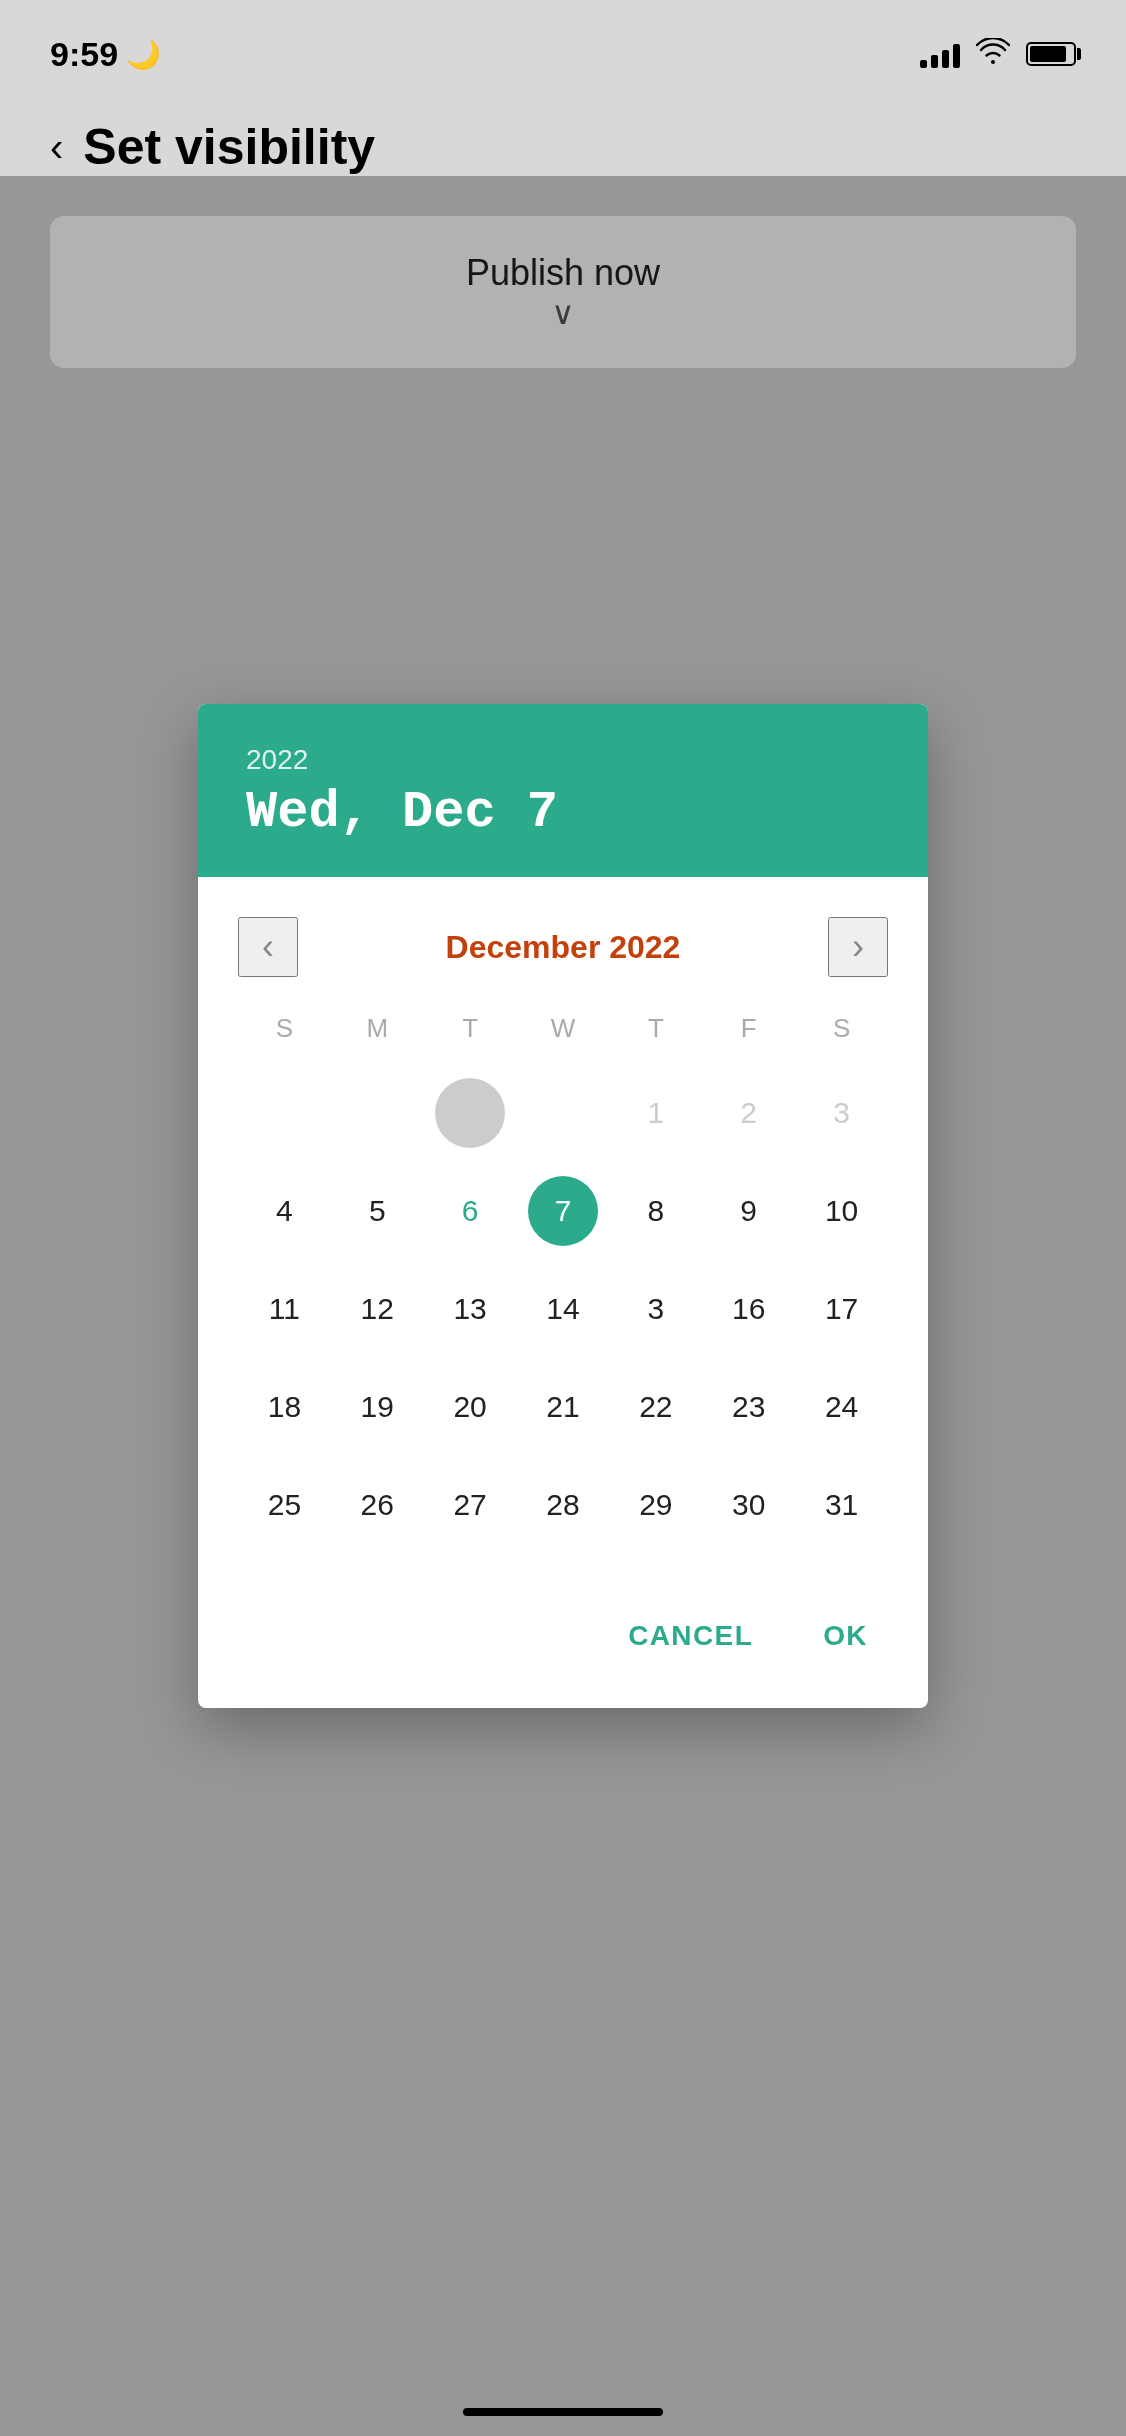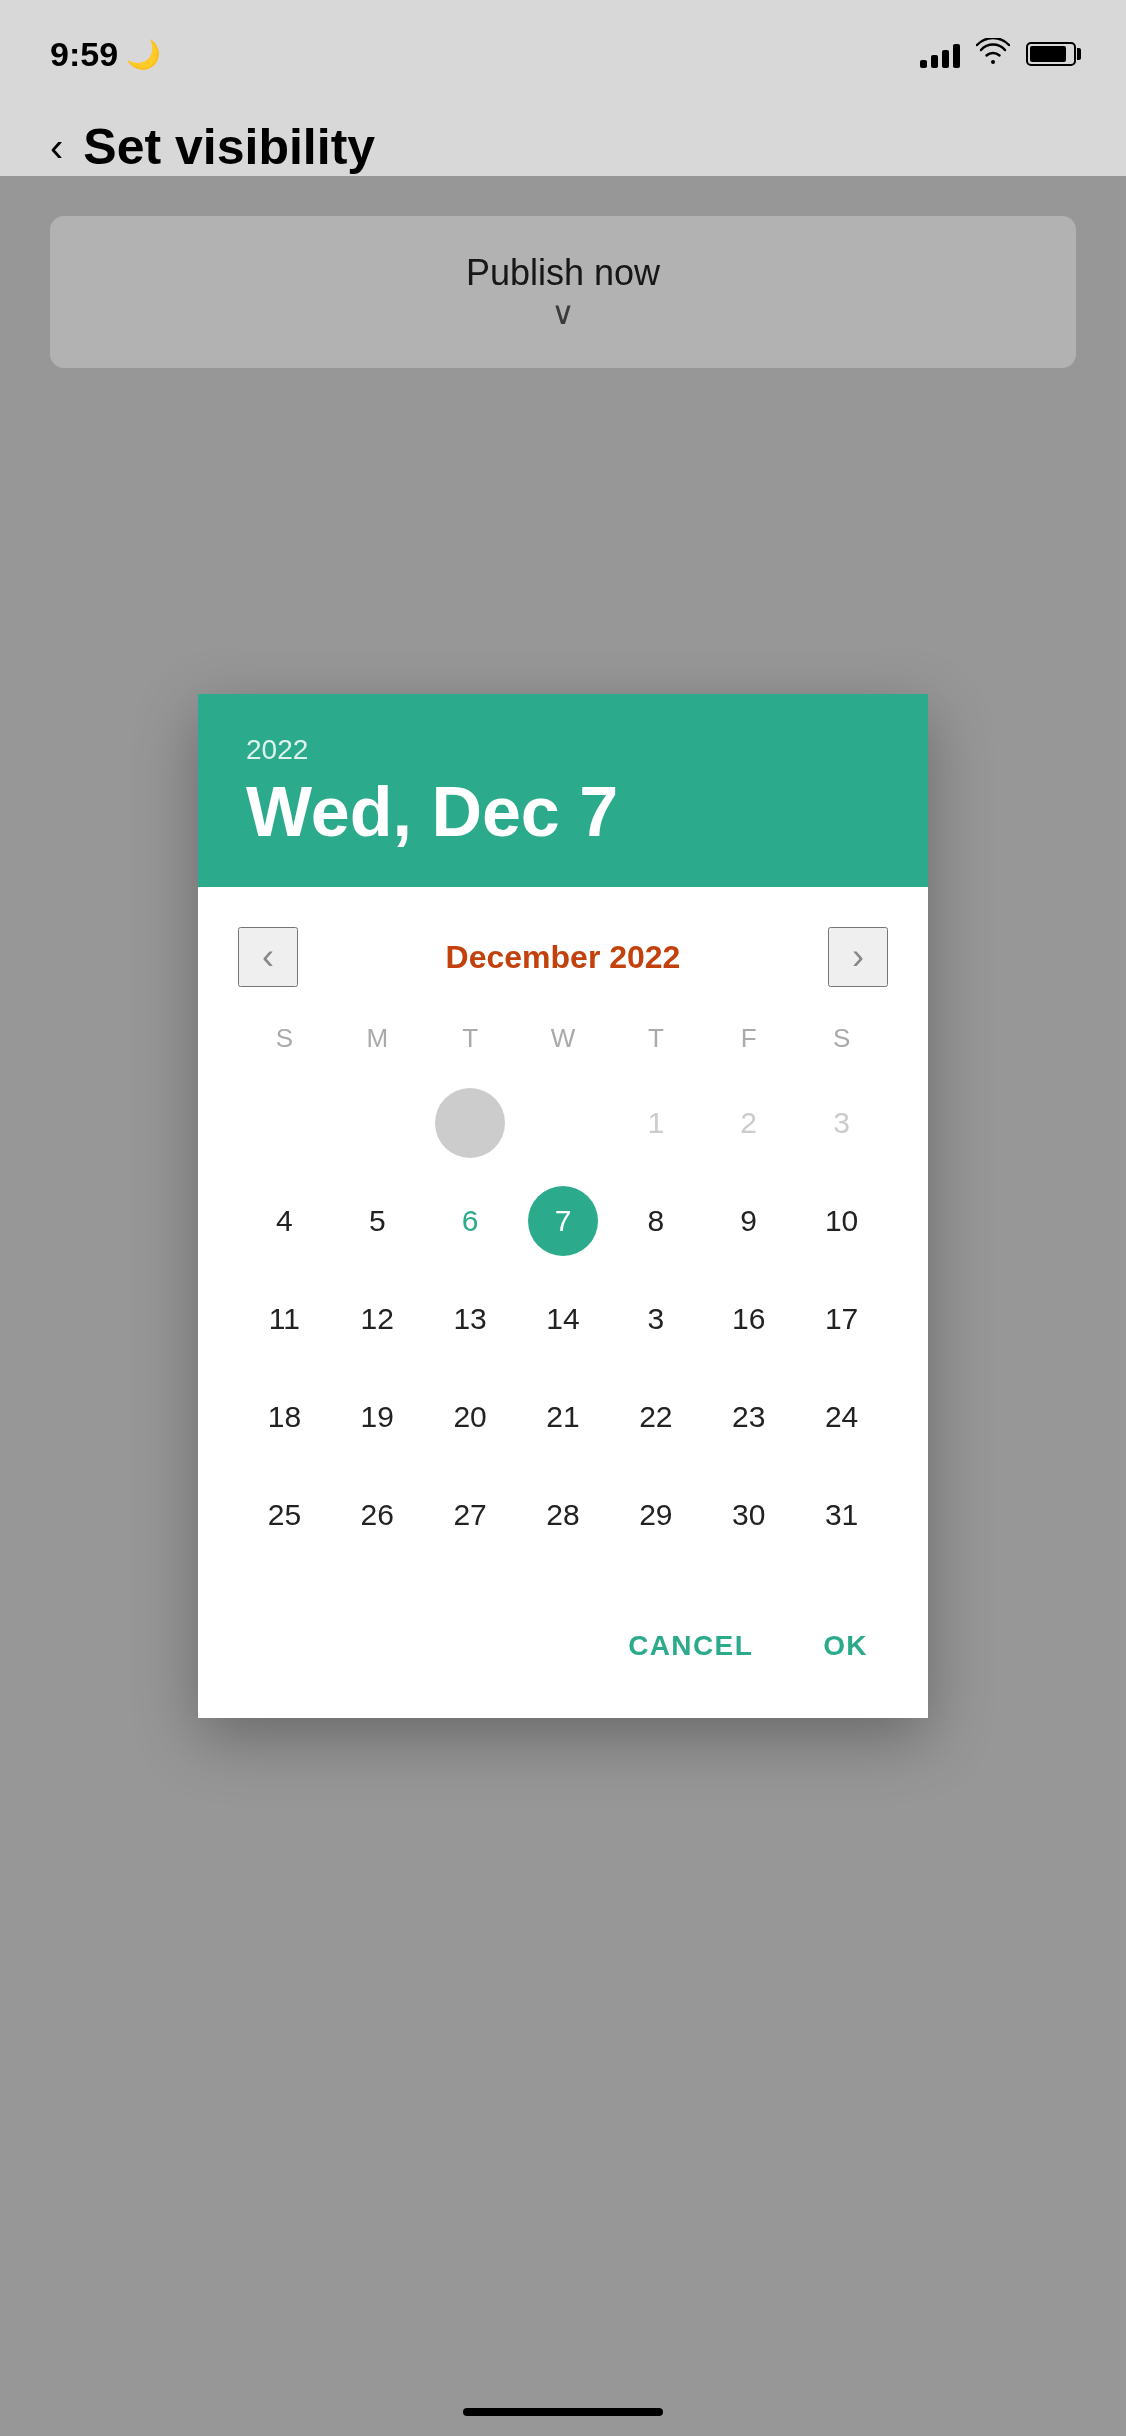--- a/index.html
+++ b/index.html
@@ -157,44 +157,45 @@
       background: rgba(0,0,0,0.3);
       display: flex;
       align-items: center;
       justify-content: center;
     }
 
     
     .calendar-dialog {
       width: 730px;
       background: #fff;
-      border-radius: 0;
+      border-radius: 8px;
       overflow: hidden;
       box-shadow: 0 20px 60px rgba(0,0,0,0.3);
       margin-top: -200px;
     }
 
     
     .cal-header {
       background: #2bab8c;
       padding: 40px 48px 36px;
     }
 
     .cal-year {
       font-size: 28px;
       color: rgba(255,255,255,0.85);
       font-weight: 400;
       margin-bottom: 8px;
     }
 
     .cal-selected-date {
-      font-size: 70px;
+      font-size: 52px;
       font-weight: 700;
       color: #fff;
       line-height: 1.1;
+      font-family: Liberation Mono, monospace;
     }
 
     
     .cal-body {
       padding: 40px 40px 30px;
     }
 
     
     .cal-month-nav {
       display: flex;

